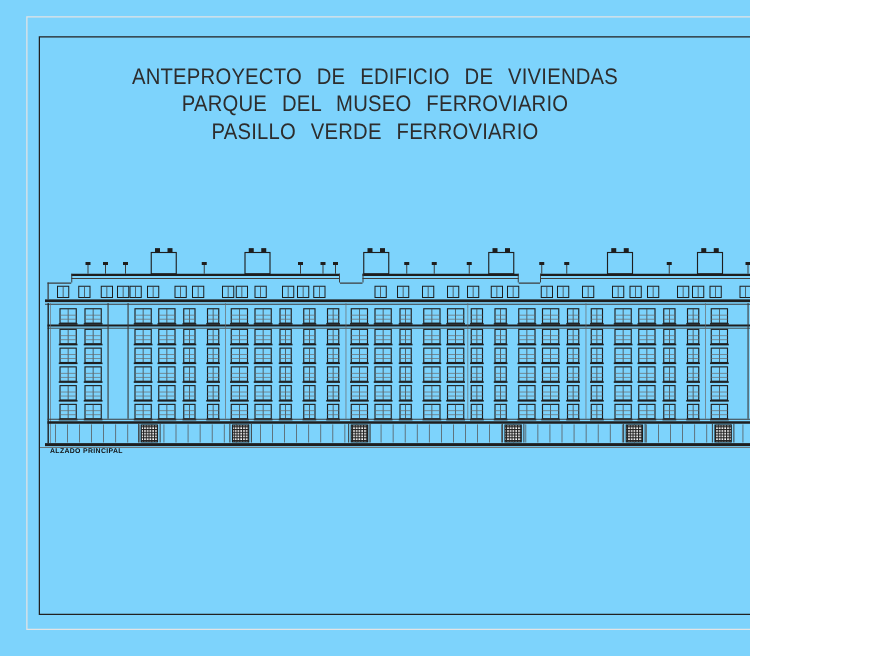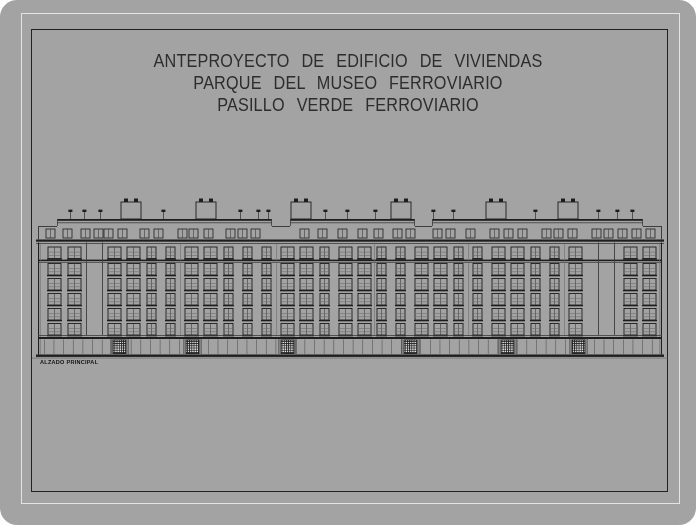--- a/index.html
+++ b/index.html
@@ -1,19 +1,18 @@
 <!DOCTYPE html>
 <html><head>
 <meta charset="utf-8">
 <style>
   html,body{margin:0;padding:0;background:#ffffff;}
   .canvas{
-    position:relative;width:696px;height:525px;background:#a3a3a3;overflow:hidden;
+    position:relative;width:600px;height:525px;background:#7dd3fc;overflow:hidden;
     font-family:"Liberation Sans", sans-serif;
-    border-radius:17px;
   }
   .outer-edge{
     position:absolute;left:21px;top:13px;width:657px;height:489px;
     border:1px solid #e4e4e4;pointer-events:none;
   }
   .sheet-border{
     position:absolute;left:31px;top:29px;width:637px;height:463px;
     border:1.6px solid #212121;box-sizing:border-box;background:transparent;
   }
   .title-block{

